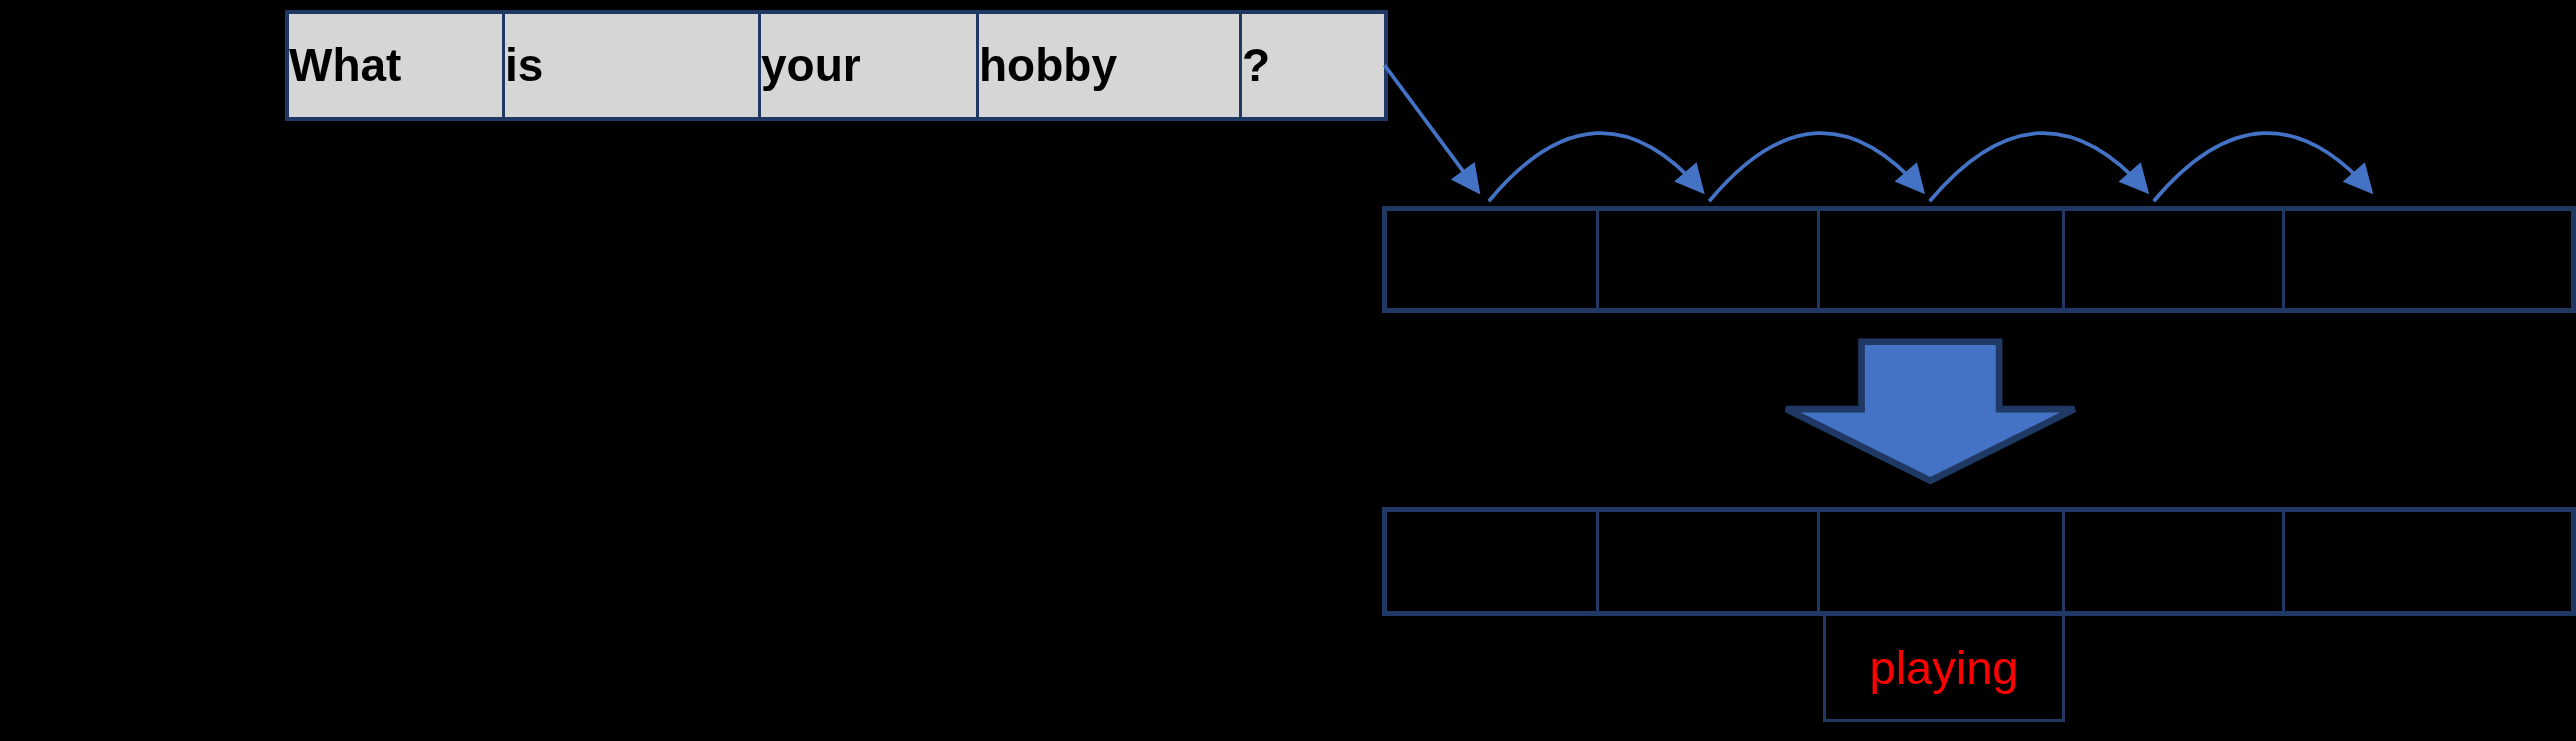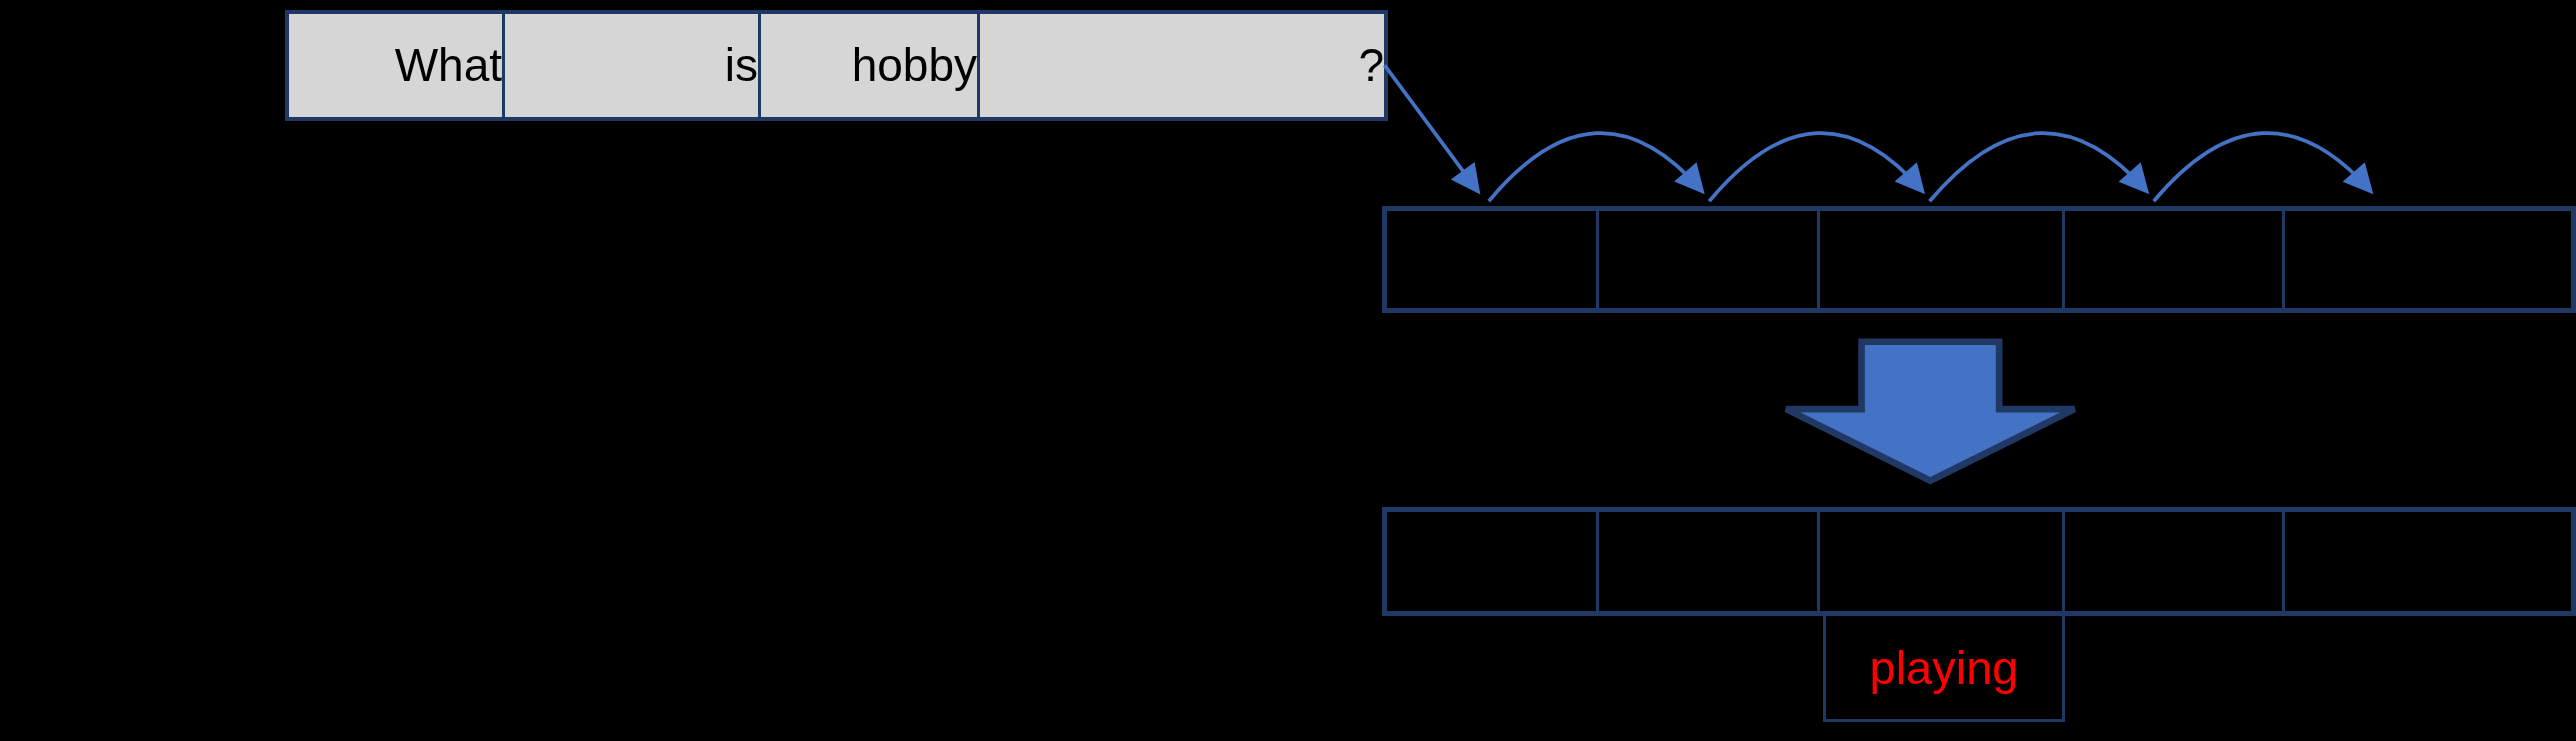--- a/index.html
+++ b/index.html
@@ -24,24 +24,24 @@
     position:absolute;left:285px;top:9.6px;
     width:1103px;height:111px;
     background:var(--cell-gray);
     border:4.4px solid var(--border-navy);
     box-sizing:border-box;
     display:flex;
   }
   .s-cell{
     box-sizing:border-box;
     border-right:3px solid var(--border-navy);
-    display:flex;align-items:center;justify-content:flex-end;
+    display:flex;align-items:center;justify-content:flex-start;font-weight:bold;
   }
   .s-cell:last-child{border-right:none;}
-  .sw0{width:216px}.sw1{width:256px}.sw2{width:218px}.sw3{width:219px}.sw4{flex:1}
+  .sw0{width:216px}.sw1{width:256px}.sw2{width:218px}.sw3{width:263px}.sw4{flex:1}
   .word{
     color:var(--word-text);
     font-size:46px;line-height:1;
   }
 
   
   .state-row{
     position:absolute;left:1382px;
     width:1194px;
     border:5.2px solid var(--border-navy);
@@ -88,20 +88,23 @@
 
 <div class="canvas">
 
   <div class="sentence-table">
     <div class="s-cell sw0">
       <span class="word">What</span>
     </div>
     <div class="s-cell sw1">
       <span class="word">is</span>
     </div>
+    <div class="s-cell sw2">
+      <span class="word">your</span>
+    </div>
     <div class="s-cell sw3">
       <span class="word">hobby</span>
     </div>
     <div class="s-cell sw4">
       <span class="word">?</span>
     </div>
   </div>
 
   <div class="state-row row1">
     <div class="r-cell rw0"></div>

